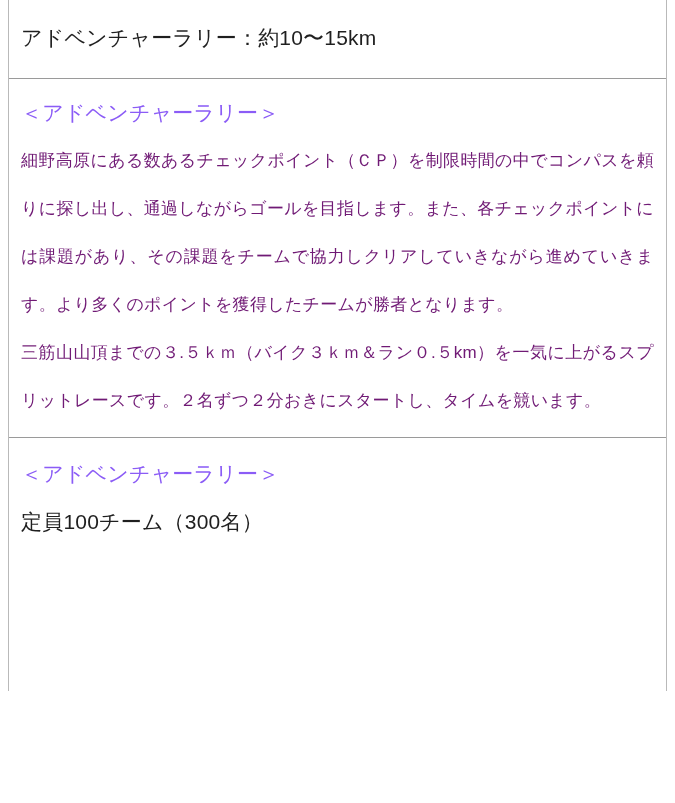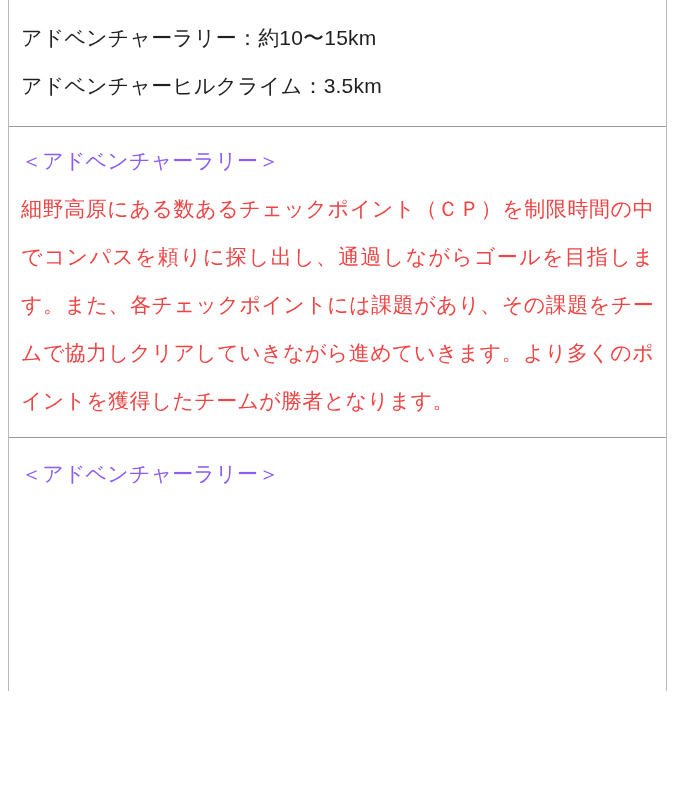--- a/index.html
+++ b/index.html
@@ -56,24 +56,24 @@
     padding-top: 12px;
   }
   .line {
     font-size: 21px;
     line-height: 48px;
     letter-spacing: 0.2px;
     white-space: nowrap;
     color: #1f1f1f;
   }
   .para {
-    font-size: 21px;
+    font-size: 17px;
     line-height: 48px;
     letter-spacing: 0.3px;
-    color: #ef4444;
+    color: #701a75;
     margin: 0;
     text-align: justify;
     text-justify: inter-character;
   }
   .heading {
     font-size: 21px;
     line-height: 48px;
     letter-spacing: 0.2px;
     color: #8b5cf6;
     margin: 0;
@@ -86,32 +86,37 @@
 
 <div class="page">
 
   <div class="gutter-left"></div>
   <div class="gutter-right"></div>
 
   <div class="table">
 
     <div class="row first">
       <div class="line">アドベンチャーラリー：約10〜15km</div>
-      <div class="line">アドベンチャーヒルクライム：3.5km</div>
     </div>
 
     <div class="row">
       <div class="block">
         <p class="heading">＜アドベンチャーラリー＞</p>
       </div>
       <div class="block">
         <p class="para">細野高原にある数あるチェックポイント（ＣＰ）を制限時間の中でコンパスを頼りに探し出し、通過しながらゴールを目指します。また、各チェックポイントには課題があり、その課題をチームで協力しクリアしていきながら進めていきます。より多くのポイントを獲得したチームが勝者となります。</p>
       </div>
+      <div class="block">
+        <p class="para">三筋山山頂までの３.５ｋｍ（バイク３ｋｍ＆ラン０.５km）を一気に上がるスプリットレースです。２名ずつ２分おきにスタートし、タイムを競います。</p>
+      </div>
     </div>
 
     <div class="row last">
       <div class="block">
         <p class="heading">＜アドベンチャーラリー＞</p>
+      </div>
+      <div class="block">
+        <div class="line">定員100チーム（300名）</div>
       </div>
     </div>
 
   </div>
 </div>
 
 </body></html>

